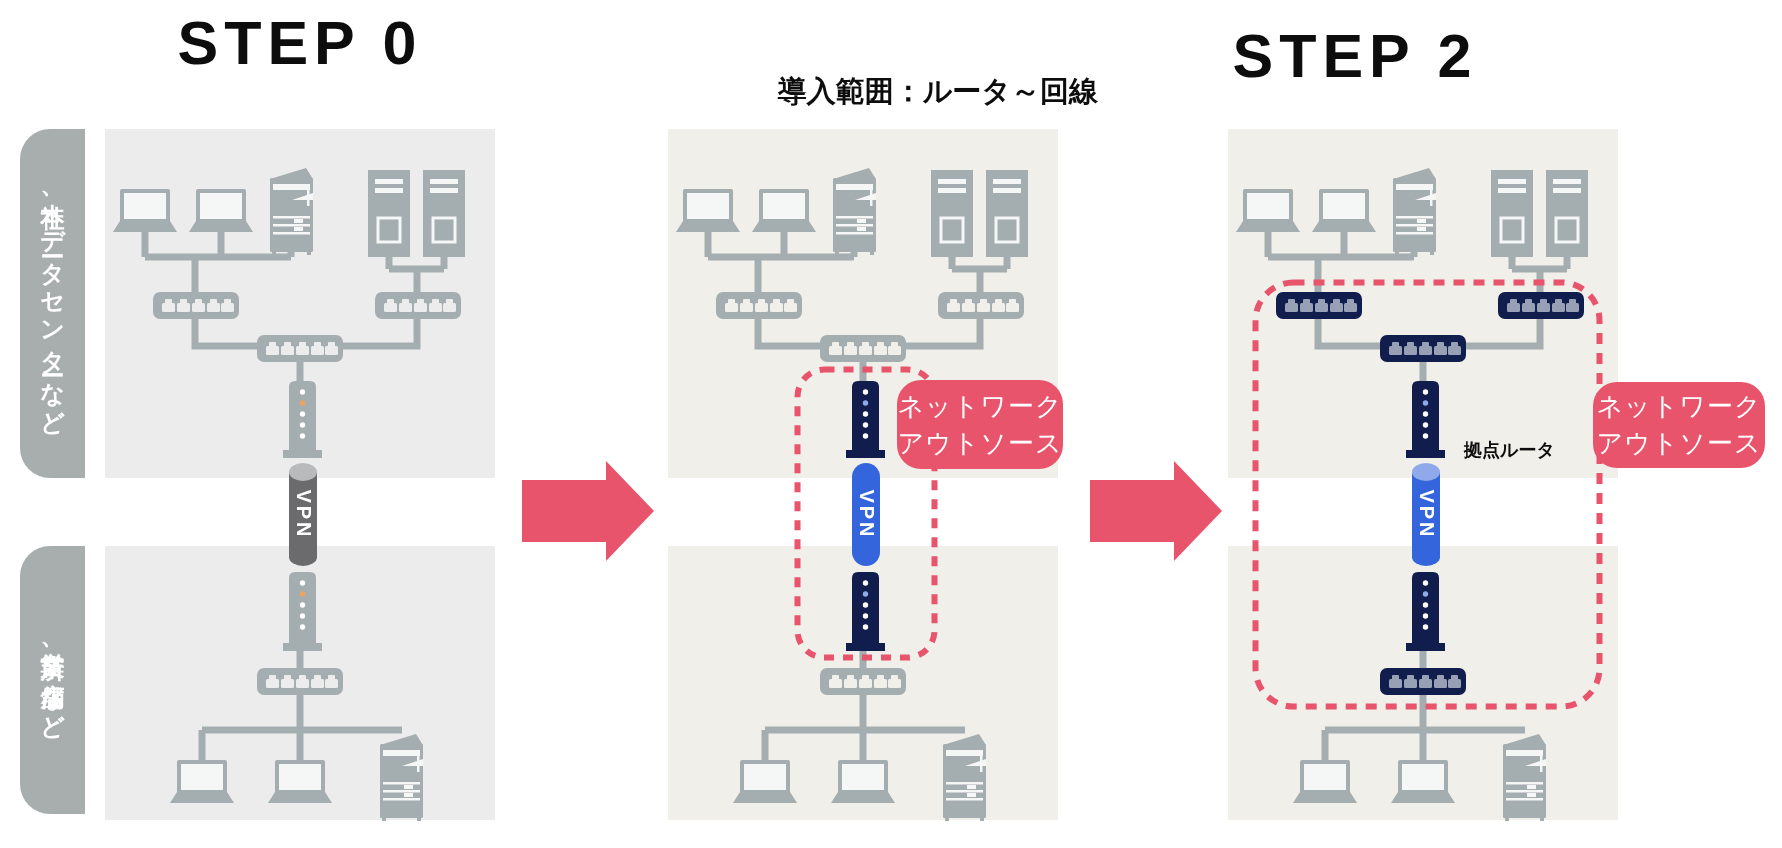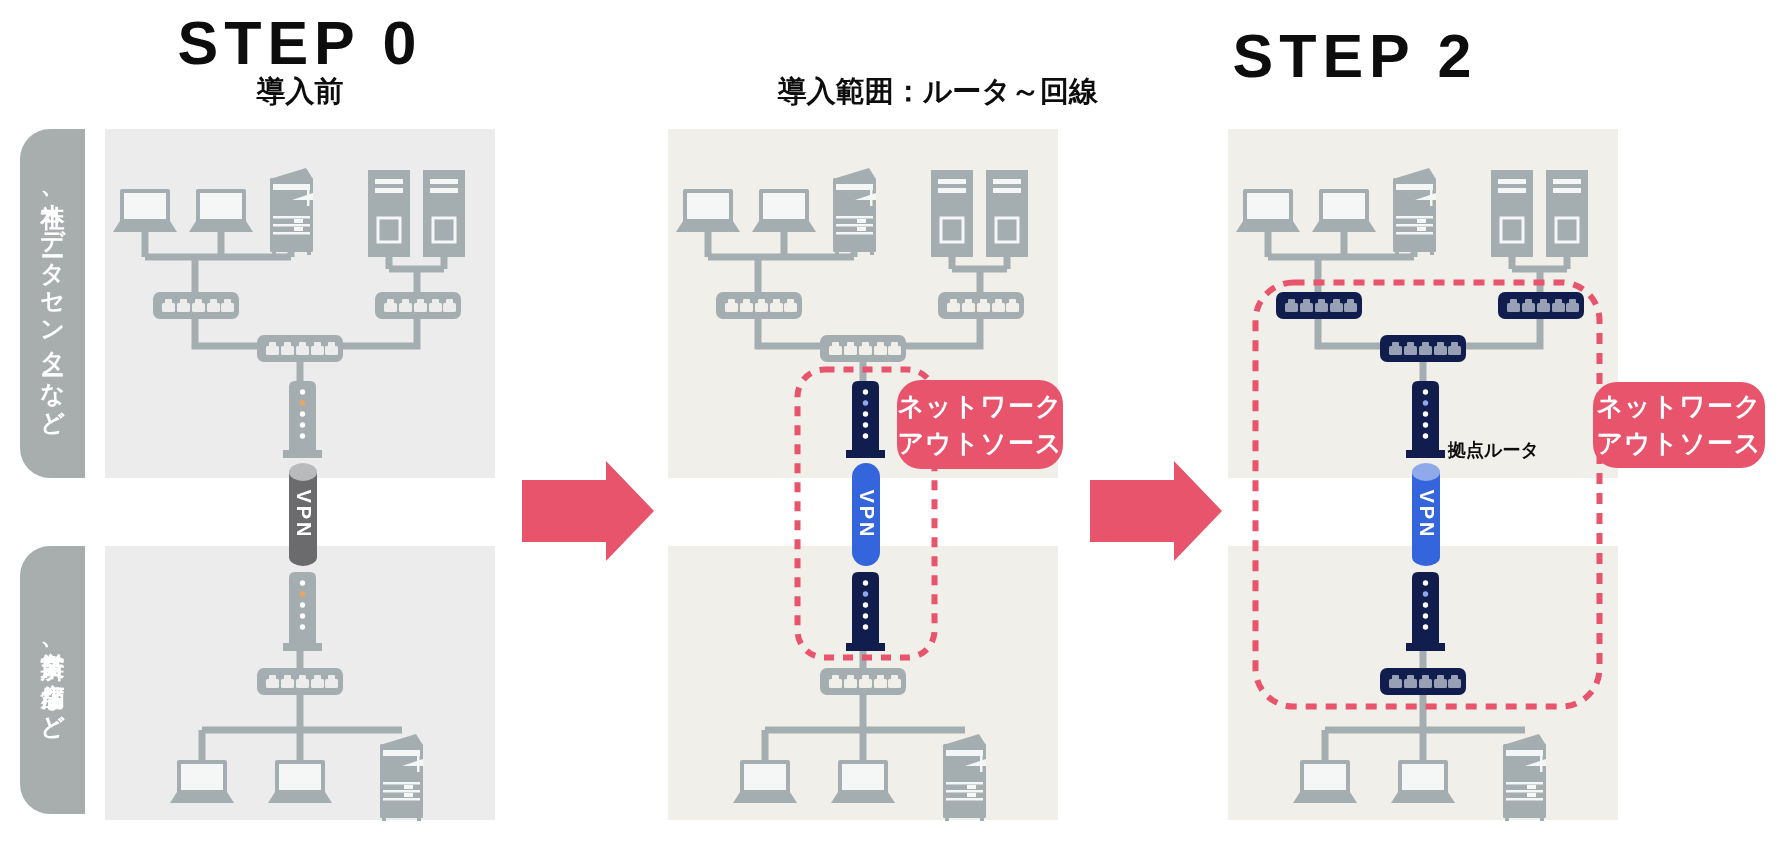--- a/index.html
+++ b/index.html
@@ -47,25 +47,25 @@
   .vpn-label{position:absolute;top:463px;width:28px;height:103px;z-index:3;
     display:flex;align-items:center;justify-content:center;}
   .vpn-label span{transform:rotate(90deg);color:#fff;font-weight:bold;font-size:20px;
     letter-spacing:3px;white-space:nowrap;}
 
   .dashed-zone{position:absolute;z-index:3;pointer-events:none;}
   .arrow{position:absolute;top:461px;width:132px;height:100px;z-index:1;}
 
   .outsource-badge{position:absolute;background:var(--pink);border-radius:24px;z-index:4;
     display:flex;flex-direction:column;align-items:center;justify-content:center;}
-  .outsource-badge div{color:#fff;font-size:26px;font-weight:bold;line-height:37px;
+  .outsource-badge div{color:#fff;font-size:26px;font-weight:normal;line-height:37px;
     letter-spacing:1px;white-space:nowrap;}
 
   .router-note{position:absolute;color:var(--ink);font-size:18px;font-weight:600;
-    z-index:4;white-space:nowrap;}
+    z-index:4;white-space:nowrap;margin-left:16px;}
 </style>
 </head>
 <body>
 
 <div id="canvas">
 
   <svg width="0" height="0" style="position:absolute" aria-hidden="true">
     <defs>
       <g id="laptop">
         <polygon points="0,43 64,43 57,32 7,32" fill="currentColor"></polygon>
@@ -112,21 +112,20 @@
 
   <div class="sidebar-bar" style="top:129px;height:349px;">
     <span>本社、データセンターなど</span>
   </div>
   <div class="sidebar-bar" style="top:546px;height:268px;">
     <span>営業所、店舗など</span>
   </div>
 
   <div class="step-title" style="left:105px;">STEP 0</div>
   <div class="step-title" style="left:1160px;margin-top:13px;">STEP 2</div>
-  <div class="step-sub" style="left:65px;">導入前</div>
   <div class="step-sub" style="left:628px;text-align:right;">導入範囲：ルータ～回線</div>
 
   <div class="box top bg1" style="left:105px;"></div>
   <div class="box bottom bg1" style="left:105px;"></div>
   <div class="box top bg23" style="left:668px;"></div>
   <div class="box bottom bg23" style="left:668px;"></div>
   <div class="box top bg23" style="left:1228px;"></div>
   <div class="box bottom bg23" style="left:1228px;"></div>
 
   <svg class="arrow" style="left:522px;" viewBox="0 0 132 100">

